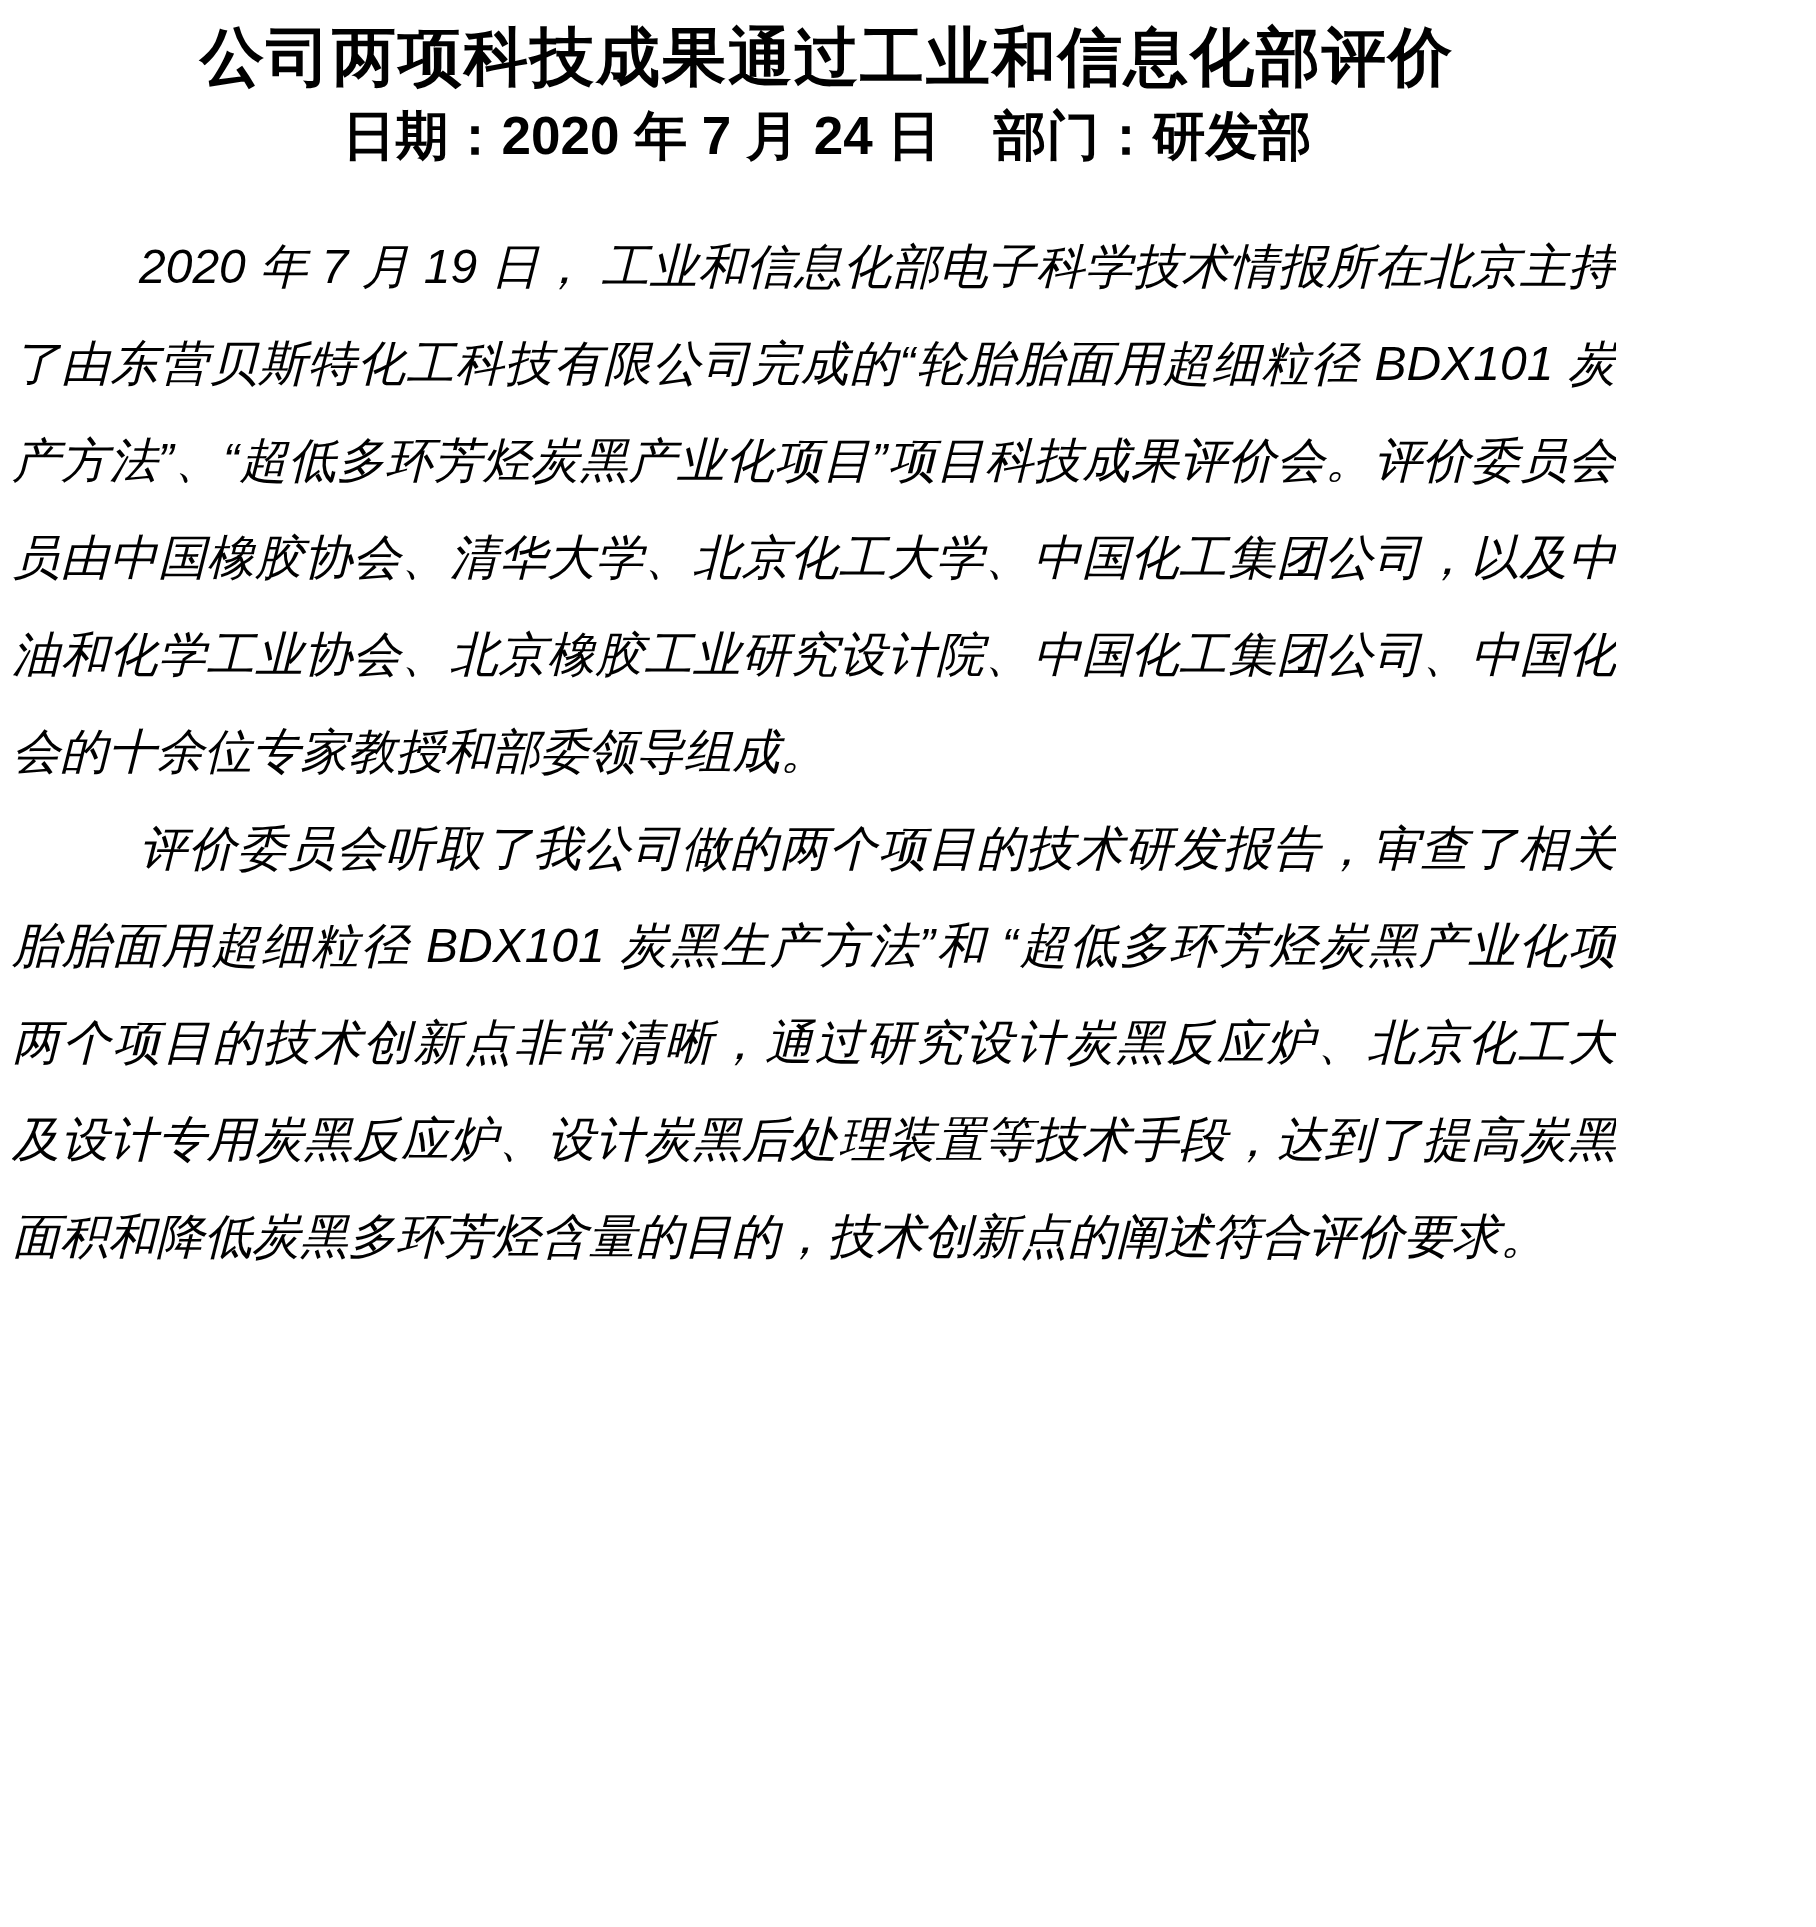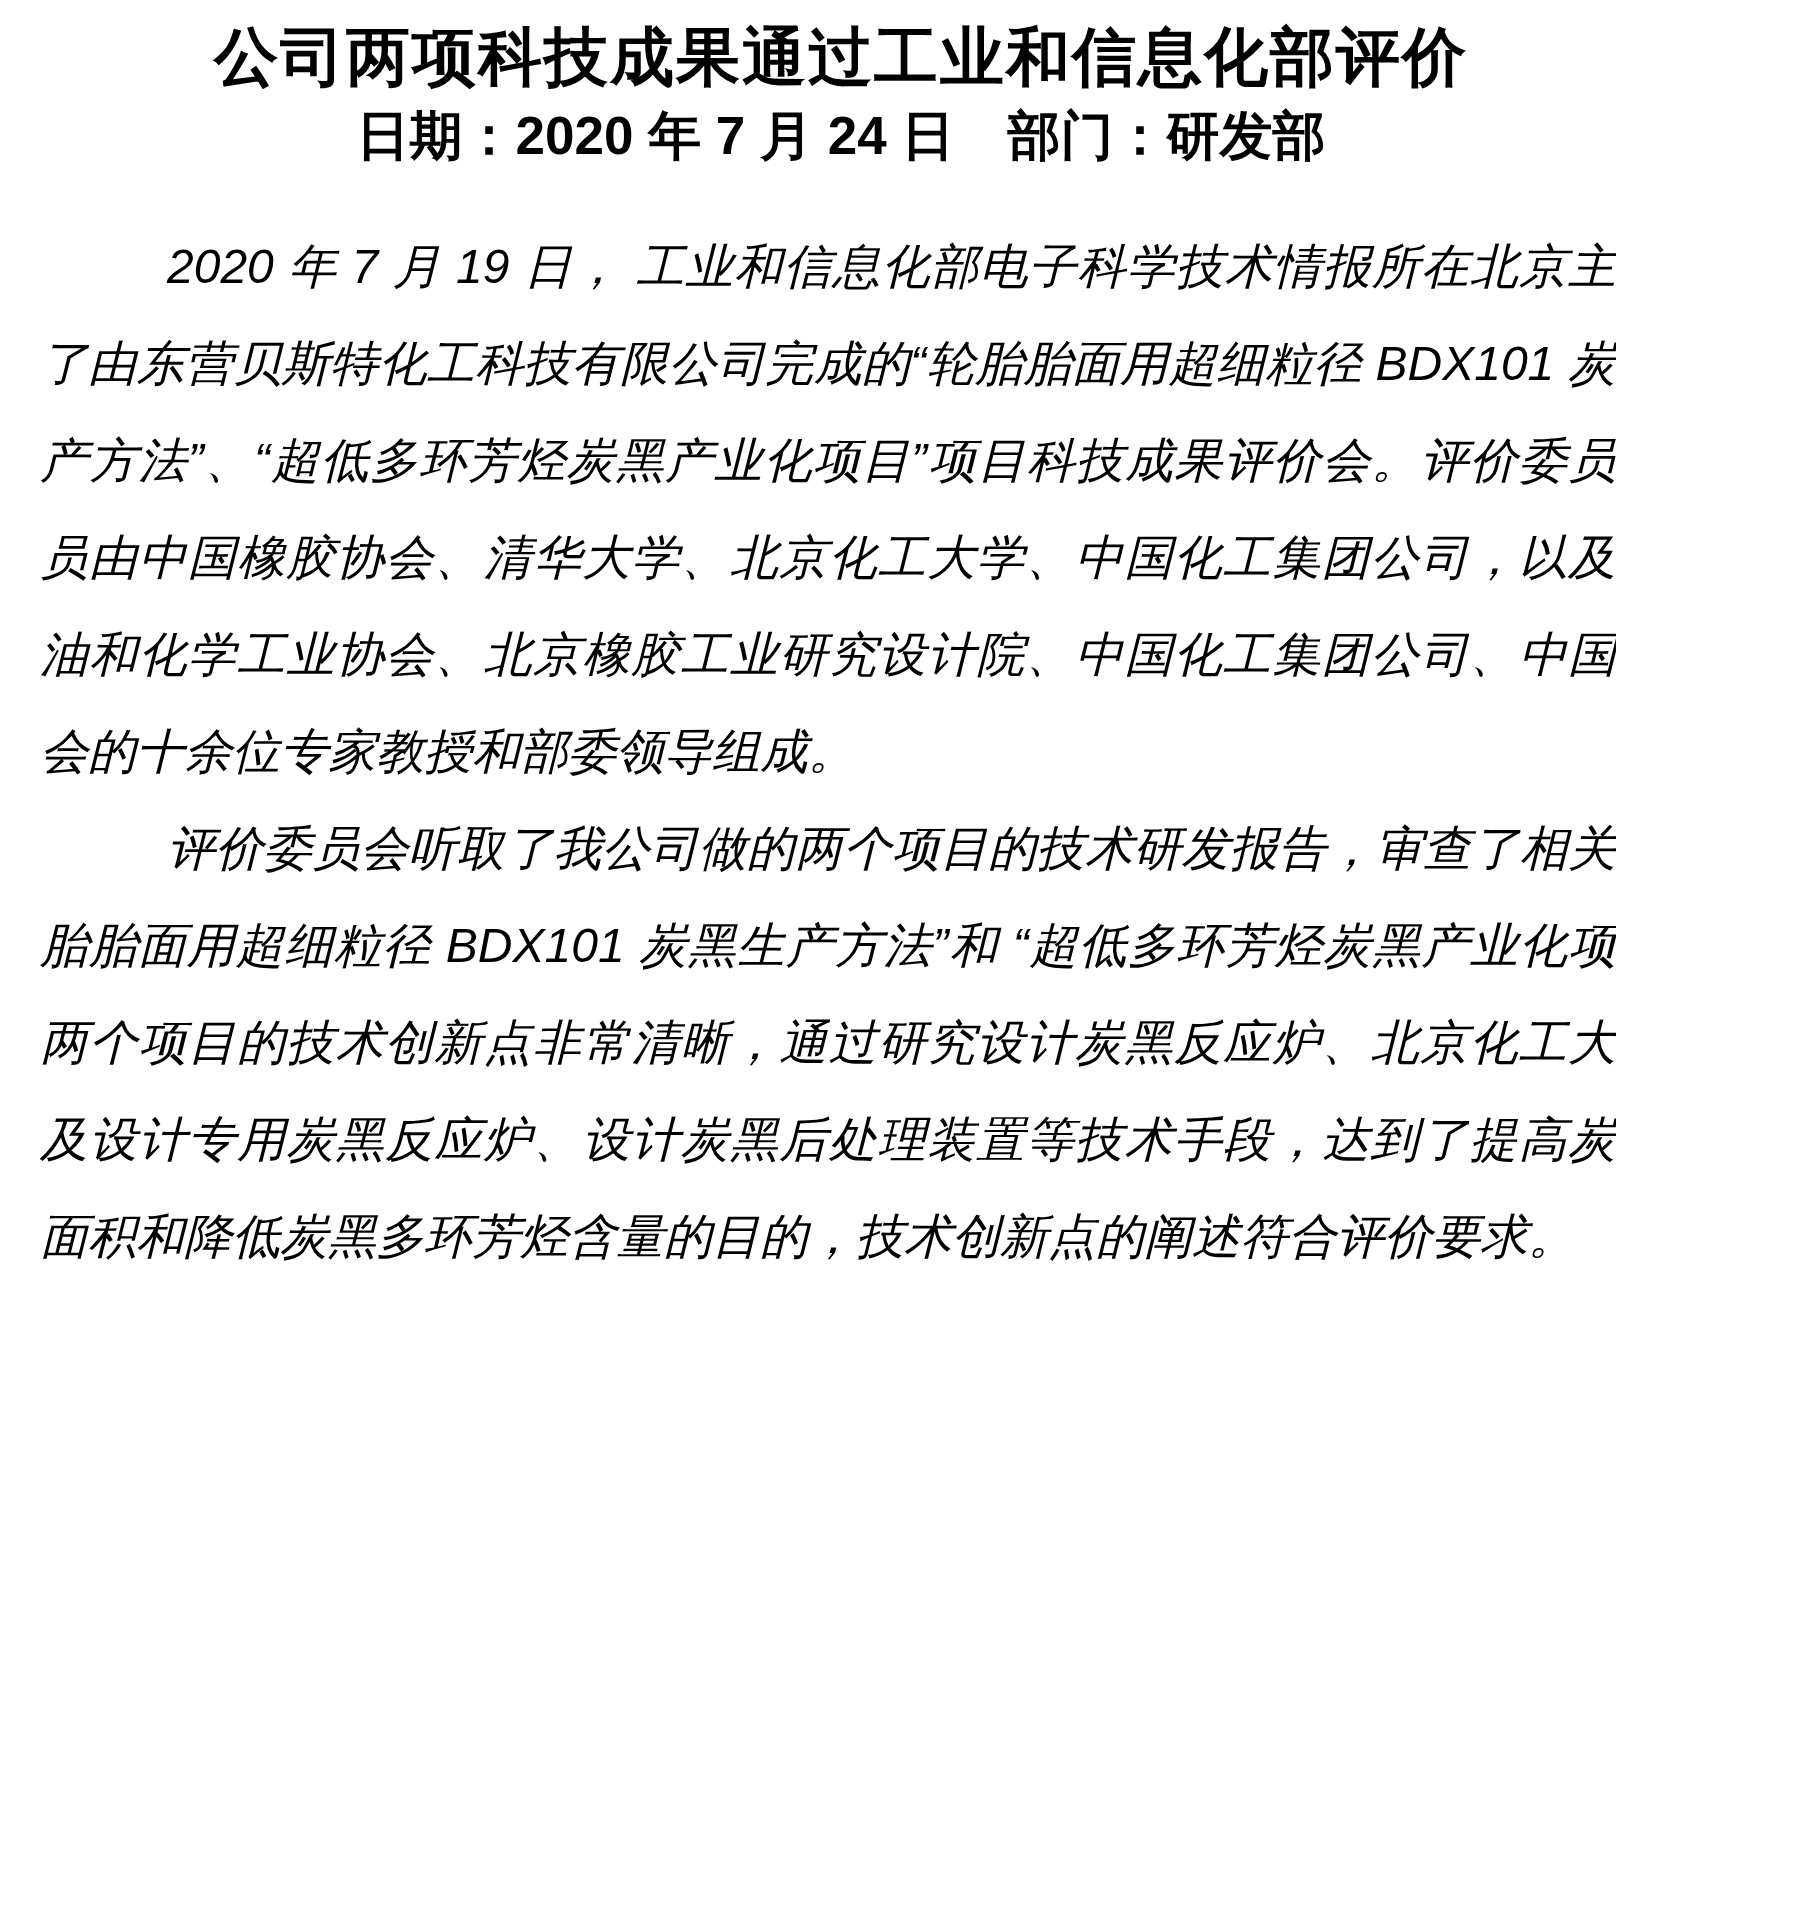--- a/index.html
+++ b/index.html
@@ -1,21 +1,21 @@
 <!DOCTYPE html>
 <html><head>
 <meta charset="utf-8">
 <style>
   html, body { margin: 0; padding: 0; background: #ffffff; }
   .page {
     position: relative;
     width: 1672px;
     height: 1927px;
     box-sizing: border-box;
-    padding: 10px 56px 0 40px;
+    padding: 10px 56px 0 12px;
     background: #ffffff;
     color: #000000;
     font-family: "Liberation Sans", sans-serif;
     overflow: hidden;
   }
   .title {
     margin: 0 -26px 0 0;
     text-align: center;
     font-size: 64px;
     font-weight: bold;

